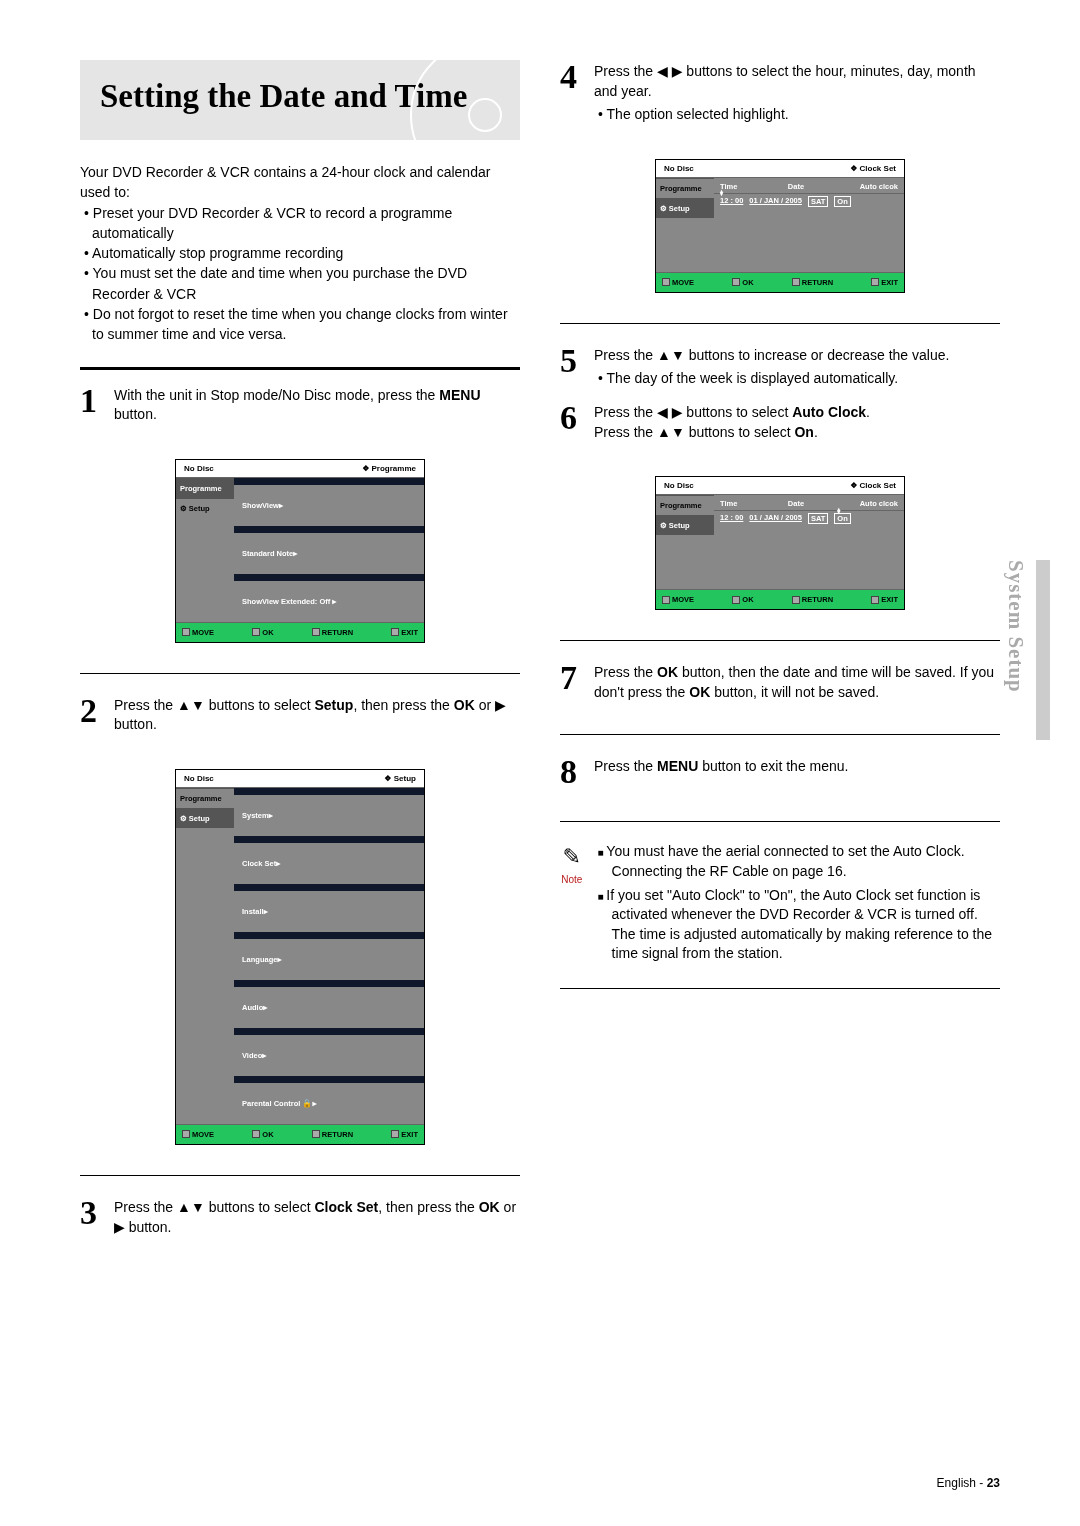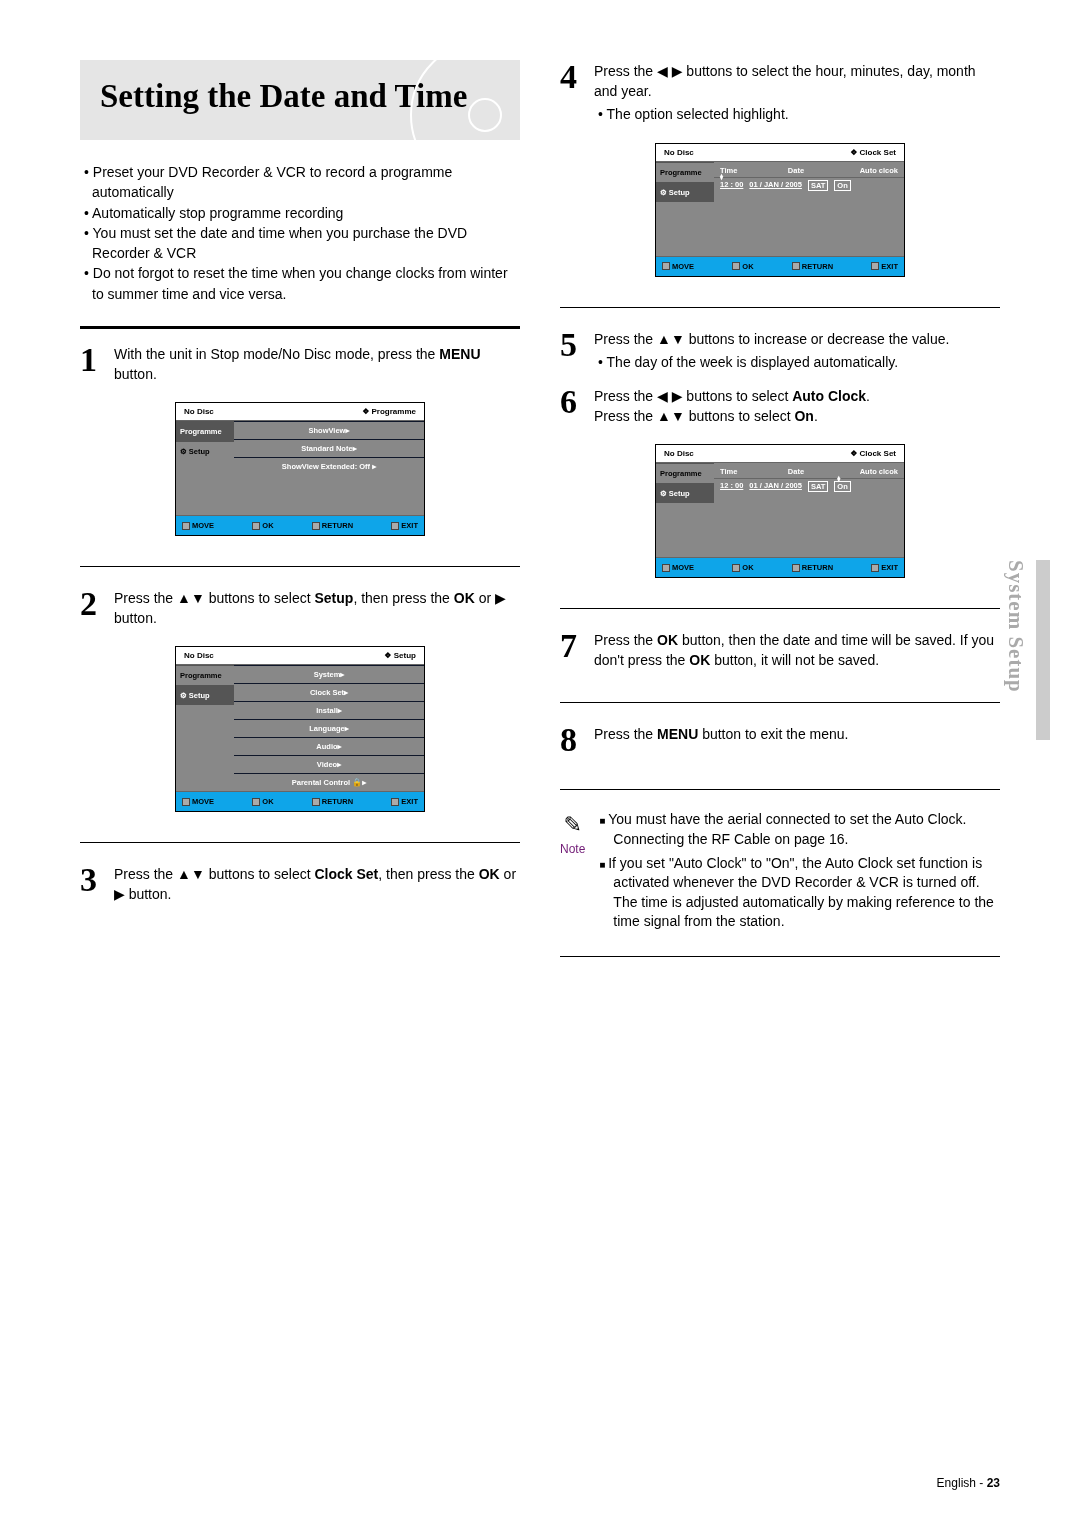--- a/index.html
+++ b/index.html
@@ -72,40 +72,40 @@
     line-height: 1;
     min-width: 24px;
   }
   .step-text { font-size: 14px; line-height: 1.4; padding-top: 2px; }
   .step-text b { font-weight: bold; }
   .step-bullets { list-style: none; margin-top: 4px; }
   .step-bullets li::before { content: "• "; }
   .step-bullets li { padding-left: 6px; text-indent: -8px; margin-left: 6px; font-size: 14px; line-height: 1.4; }
   .osd {
     width: 250px;
-    margin: 6px auto 10px auto;
+    margin: 22px auto 10px auto;
     border: 1px solid #000;
     font-size: 8px;
     font-weight: bold;
   }
   .osd-header {
     display: flex;
     justify-content: space-between;
     padding: 4px 8px;
     background: #fff;
     border-bottom: 1px solid #666;
   }
   .osd-body { display: flex; background: #888; min-height: 94px; }
   .osd-sidebar { width: 58px; display: flex; flex-direction: column; }
   .osd-tab { padding: 5px 4px; border-top: 1px solid #555; font-size: 7.5px;}
   .osd-tab.sel { background: #555; color: #fff; }
   .osd-main { flex: 1; color: #fff; }
-  .osd-row { display: flex; justify-content: center; align-items: center; padding: 4px 8px; border-top: 1px solid #0f172a; font-size: 7.5px; }
+  .osd-row { display: flex; justify-content: flex-start; align-items: center; padding: 16px 8px; border-top: 7px solid #0f172a; font-size: 7.5px; }
   .osd-row .arrow { font-size: 8px; }
-  .osd-footer { display: flex; justify-content: space-between; padding: 5px 6px; border-top: 1px solid #666; font-size: 7.5px; background:#0ea5e9; }
+  .osd-footer { display: flex; justify-content: space-between; padding: 5px 6px; border-top: 1px solid #666; font-size: 7.5px; background:#22c55e; }
   .osd-footer span { display: inline-flex; align-items: center; gap: 2px; }
   .sqicon { display:inline-block; width:8px; height:8px; background:#aaa; border:1px solid #444;}
   .osd-clock-row { display: flex; gap: 6px; color:#fff; padding: 2px 6px 4px; border-top:1px solid #666;font-size:7.5px;}
   .osd-clock-head { display: flex; color:#fff; padding: 4px 6px 2px; font-size:7.5px; }
   .osd-clock-head span:nth-child(1){width:40px;}
   .osd-clock-head span:nth-child(2){width:72px;text-align:center;}
   .osd-clock-head span:nth-child(3){flex:1;text-align:right;}
   .clock-val { text-decoration: underline; }
   .clock-sel { padding:0 2px; border:1px solid #fff; }
   .clock-arr::before{content:"▴";display:block;font-size:6px;text-align:center;line-height:0.5;}
@@ -115,21 +115,21 @@
     align-items: center;
     gap: 10px;
     font-size: 19px;
     font-weight: bold;
     margin: 28px 0 20px 0;
   }
   .subheading .bar { width: 5px; height: 22px; background: #888; }
   .note-box { display: flex; gap: 14px; font-size: 14px; line-height: 1.4; }
   .note-label { text-align: center; width: 44px; }
   .note-icon { font-size: 22px; }
-  .note-txt { color: #701a75; font-size: 12px; }
+  .note-txt { color: #b91c1c; font-size: 10px; }
   .note-list { list-style: none; }
   .note-list li::before { content: "■ "; font-size: 10px; }
   .note-list li { margin-bottom: 4px; text-indent: -14px; padding-left: 14px; }
   .side-tab {
     position: absolute;
     right: 30px;
     top: 560px;
     writing-mode: vertical-rl;
     font-size: 21px;
     font-weight: bold;
@@ -154,20 +154,21 @@
 
 <div class="page">
 
   <div class="col">
     <div class="title-box">
       <h1>Setting the Date and Time</h1>
       <div class="disc"></div>
     </div>
 
     <div class="intro">
+      <p>Your DVD Recorder &amp; VCR contains a 24-hour clock and calendar used to:</p>
       <ul>
         <li>Preset your DVD Recorder &amp; VCR to record a programme automatically</li>
         <li>Automatically stop programme recording</li>
         <li>You must set the date and time when you purchase the DVD Recorder &amp; VCR</li>
         <li>Do not forgot to reset the time when you change clocks from winter to summer time and vice versa.</li>
       </ul>
     </div>
 
     <hr class="hr-heavy">
 

